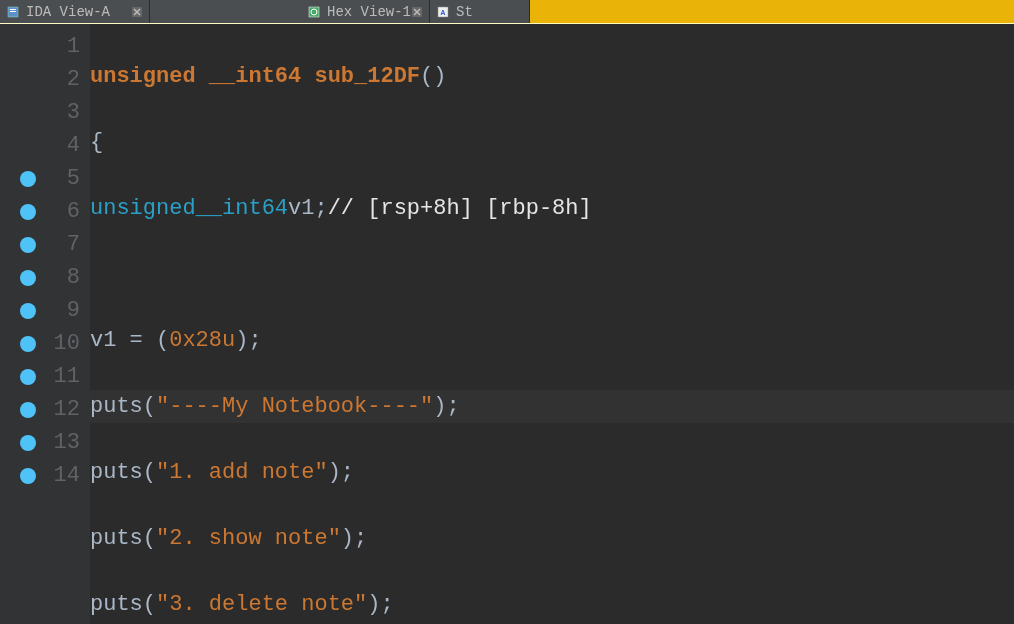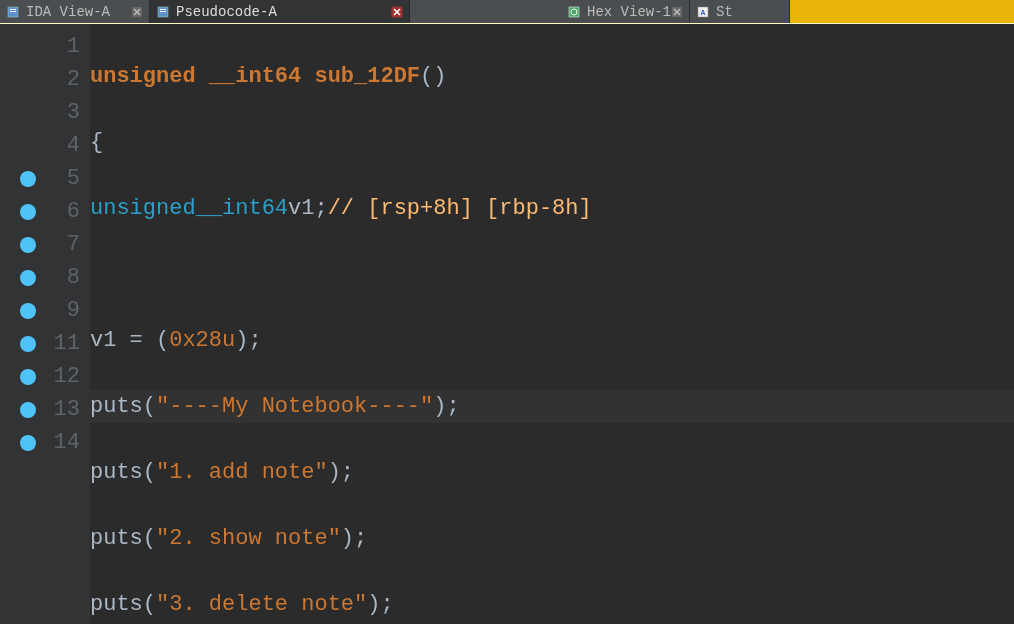--- a/index.html
+++ b/index.html
@@ -85,21 +85,21 @@
   }
   .code .row {
     height: 33px;
     display:flex;
     align-items:center;
   }
   .code .row.current { background: #323232; }
   .orange { color: #cc7832; }
   .white { color: #a9b7c6; }
   .blue { color: #2aa0c8; }
-  .skyblue { color: #fdba74; }
+  .skyblue { color: #e5e5e5; }
 </style>
 </head>
 <body>
 
 <div class="tabbar">
   <div class="tab">
     <span class="tab-left">
       <span class="icon">
         <svg width="12" height="12" viewBox="0 0 12 12">
             <rect x="1" y="1" width="10" height="10" fill="#5b91c7" stroke="#9cc" stroke-width="0.5"></rect>
@@ -109,38 +109,20 @@
       </span>
       <span>IDA View-A</span>
     </span>
     <span class="close">
       <svg width="10" height="10" viewBox="0 0 10 10">
           <rect x="0" y="0" width="10" height="10" fill="#666"></rect>
           <path d="M2 2 L8 8 M8 2 L2 8" stroke="#bbb" stroke-width="1.5"></path>
         </svg>
     </span>
   </div>
-  <div class="tab active" style="min-width:260px;">
-    <span class="tab-left">
-      <span class="icon">
-        <svg width="12" height="12" viewBox="0 0 12 12">
-            <rect x="1" y="1" width="10" height="10" fill="#5b91c7" stroke="#9cc" stroke-width="0.5"></rect>
-            <rect x="3" y="3" width="6" height="1" fill="#fff"></rect>
-            <rect x="3" y="5" width="6" height="1" fill="#fff"></rect>
-          </svg>
-      </span>
-      <span>Pseudocode-A</span>
-    </span>
-    <span class="close">
-      <svg width="10" height="10" viewBox="0 0 10 10">
-          <rect x="0" y="0" width="10" height="10" fill="#a03030"></rect>
-          <path d="M2 2 L8 8 M8 2 L2 8" stroke="#fff" stroke-width="1.5"></path>
-        </svg>
-    </span>
-  </div>
   <div class="tab" style="min-width:280px;justify-content:flex-end;">
     <span class="tab-left">
       <span class="icon">
         <svg width="12" height="12" viewBox="0 0 12 12">
             <rect x="1" y="1" width="10" height="10" fill="#4a6" stroke="#fff" stroke-width="0.5"></rect>
             <circle cx="6" cy="6" r="3" fill="none" stroke="#fff" stroke-width="1"></circle>
           </svg>
       </span>
       <span>Hex View-1</span>
     </span>
@@ -190,20 +172,24 @@
         <span class="bp"></span>
         <span>7</span>
       </div>
     <div class="row">
         <span class="bp"></span>
         <span>8</span>
       </div>
     <div class="row">
         <span class="bp"></span>
         <span>9</span>
+      </div>
+    <div class="row">
+        <span class="bp"></span>
+        <span>10</span>
       </div>
     <div class="row">
         <span class="bp"></span>
         <span>11</span>
       </div>
     <div class="row">
         <span class="bp"></span>
         <span>12</span>
       </div>
     <div class="row">

